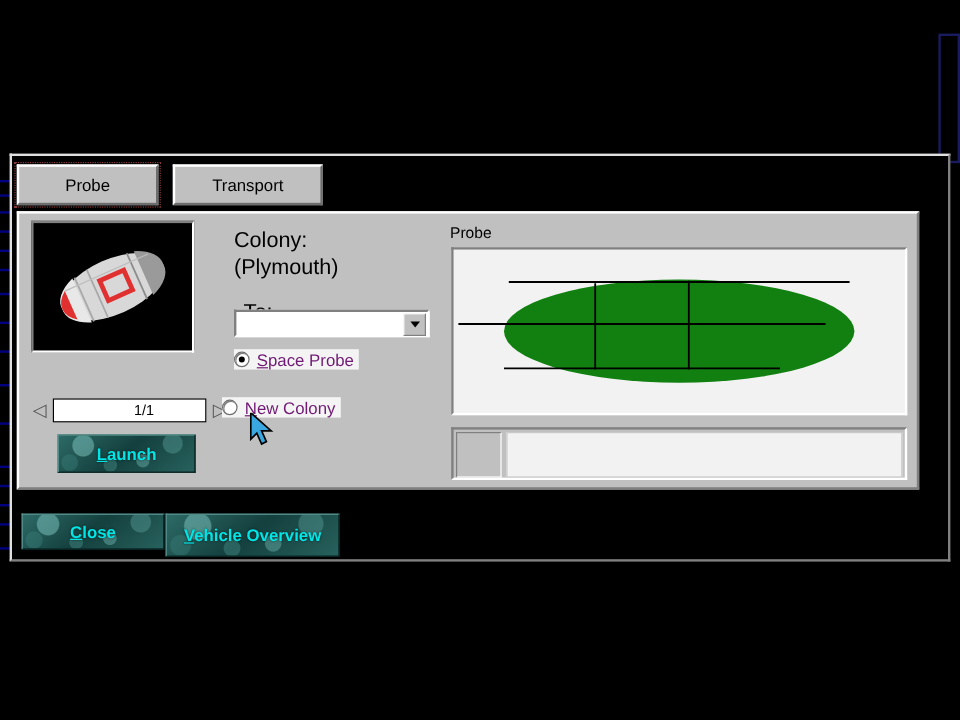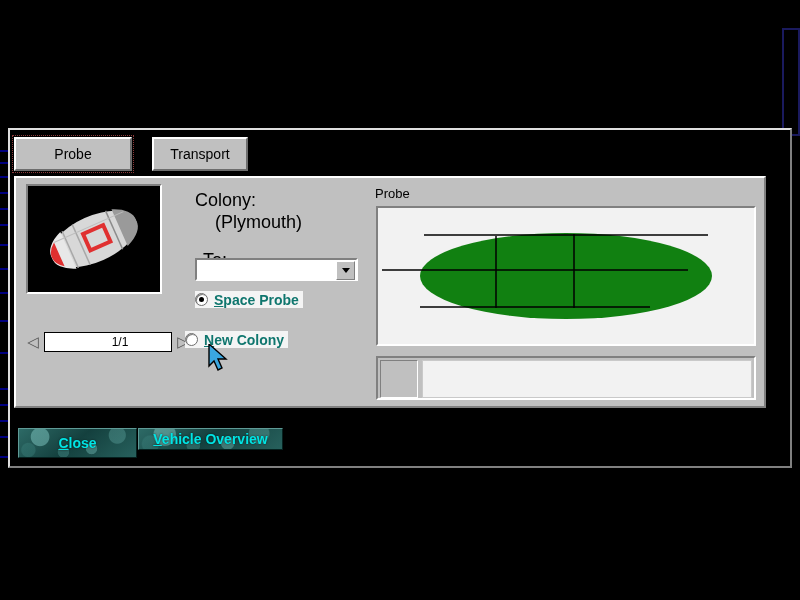--- a/index.html
+++ b/index.html
@@ -26,21 +26,21 @@
   
   .tabbar{position:absolute;left:14px;top:137px;height:34px;}
   .tab{
     position:absolute;top:0;height:34px;background:#c0c0c0;
     border-top:2px solid #ffffff;border-left:2px solid #ffffff;
     border-right:2px solid #6d6d6d;border-bottom:2px solid #6d6d6d;
     box-sizing:border-box;color:#000000;font-size:14px;
     display:flex;align-items:center;justify-content:center;
   }
   .tab.active{left:0;width:118px;outline:1px dotted #8b3a3a;outline-offset:1px;}
-  .tab.inactive{left:138px;width:96px;}
+  .tab.inactive{left:130px;width:125px;}
 
   
   .panel{
     position:absolute;left:14px;top:176px;width:752px;height:232px;
     background:#c0c0c0;
     border-top:2px solid #ffffff;border-left:2px solid #ffffff;
     border-right:2px solid #808080;border-bottom:2px solid #808080;
     box-sizing:border-box;
   }
 
@@ -79,26 +79,26 @@
       radial-gradient(circle at 38% 82%, rgba(70,140,135,.45) 0 7%, transparent 8%),
       radial-gradient(circle at 8% 75%, rgba(60,130,125,.40) 0 6%, transparent 7%),
       linear-gradient(140deg,#2d6a66 0%,#14403e 48%,#27615d 100%);
     border-top:1px solid #5f9a96;border-left:1px solid #5f9a96;
     border-right:1px solid #06211f;border-bottom:1px solid #06211f;
     box-sizing:border-box;text-shadow:0 0 2px rgba(0,0,0,.7);
   }
   .tealbtn u{text-decoration:underline;}
   .launch{left:48px;top:362px;width:115px;height:32px;}
   .close-b{left:18px;top:428px;width:119px;height:30px;}
-  .veh-b{left:138px;top:428px;width:145px;height:22px;}
+  .veh-b{left:138px;top:428px;width:145px;height:36px;}
 
   
   .lbl{position:absolute;color:#000000;font-size:18px;white-space:nowrap;}
   .colony-l{left:195px;top:190px;}
-  .colony-v{left:195px;top:212px;margin-left:20px;}
+  .colony-v{left:195px;top:212px;}
   .to-l{left:203px;top:240px;margin-top:10px;}
 
   .combo{
     position:absolute;left:195px;top:258px;width:163px;height:23px;
     background:#ffffff;
     border-top:2px solid #808080;border-left:2px solid #808080;
     border-right:2px solid #ffffff;border-bottom:2px solid #ffffff;
     box-sizing:border-box;
   }
   .combo-btn{
@@ -119,21 +119,21 @@
   .r3{left:185px;top:331px;}
   .radio-mark{
     width:11px;height:11px;border-radius:50%;background:#ffffff;
     border:1px solid #6d6d6d;box-shadow:inset 1px 1px 0 #808080;
     margin-right:6px;flex:none;position:relative;
   }
   .radio-mark.on::after{
     content:"";position:absolute;left:3px;top:3px;width:5px;height:5px;
     border-radius:50%;background:#000000;
   }
-  .radio-lbl{font-size:14px;font-weight:bold;color:#0f766e;white-space:nowrap;}
+  .radio-lbl{font-size:14px;font-weight:normal;color:#701a75;white-space:nowrap;}
   .radio-lbl u{text-decoration:underline;}
 
   
   .probe-cap{position:absolute;left:375px;top:186px;font-size:13px;color:#000000;}
   .probe-view{
     position:absolute;left:376px;top:206px;width:380px;height:140px;
     background:#f2f2f2;
     border-top:2px solid #808080;border-left:2px solid #808080;
     border-right:2px solid #ffffff;border-bottom:2px solid #ffffff;
     box-sizing:border-box;overflow:hidden;
@@ -242,20 +242,23 @@
 
   <div class="radio-row r1">
     <span class="radio-mark on"></span>
     <span class="radio-lbl"><u>S</u>pace Probe</span>
   </div>
   <div class="radio-row r3">
     <span class="radio-mark"></span>
     <span class="radio-lbl"><u>N</u>ew Colony</span>
   </div>
 
+  <div class="tealbtn launch">
+    <span><u>L</u>aunch</span>
+  </div>
 
   <div class="probe-cap">Probe</div>
   <div class="probe-view">
     <svg width="376" height="136" viewBox="0 0 376 136">
       <rect x="0" y="0" width="376" height="136" fill="#f2f2f2"></rect>
       <ellipse cx="188" cy="68" rx="146" ry="43" fill="#118011"></ellipse>
       <line x1="46" y1="27" x2="330" y2="27" stroke="#000000" stroke-width="1.5"></line>
       <line x1="4" y1="62" x2="310" y2="62" stroke="#000000" stroke-width="1.5"></line>
       <line x1="42" y1="99" x2="272" y2="99" stroke="#000000" stroke-width="1.5"></line>
       <line x1="118" y1="28" x2="118" y2="100" stroke="#000000" stroke-width="1.5"></line>

